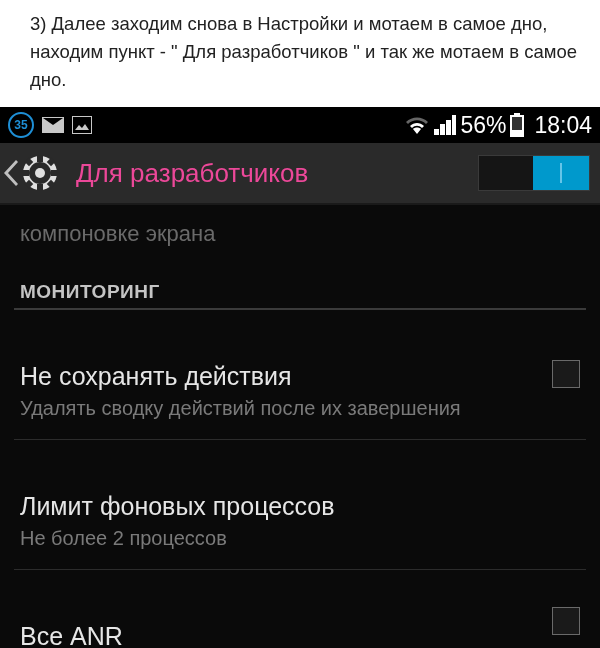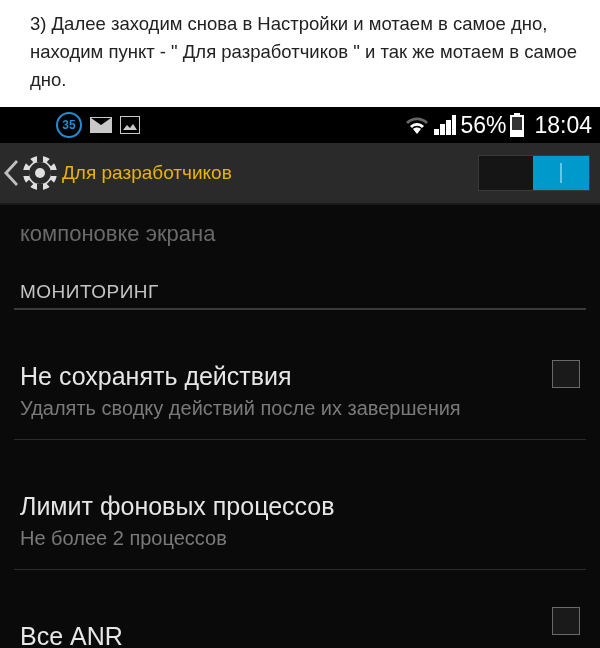--- a/index.html
+++ b/index.html
@@ -3,37 +3,37 @@
 <meta charset="utf-8">
 <style>
   * { margin: 0; padding: 0; box-sizing: border-box; }
   body { font-family: Arial, Helvetica, sans-serif; background: #fff; width: 600px; }
   
   .instruction { padding: 10px 14px 14px 30px; font-size: 18.5px; line-height: 1.5; color: #222; }
   
   .phone { background: #000; width: 600px; }
   
   .status-bar { height: 36px; background: #000; display: flex; align-items: center; padding: 0 8px; color: #dcdcdc; font-size: 14px; }
-  .status-left { display: flex; align-items: center; gap: 8px; flex: 1; margin-left: 48px; }
+  .status-left { display: flex; align-items: center; gap: 8px; flex: 1; }
   .status-right { display: flex; align-items: center; gap: 4px; color: #fff; font-size: 23px; font-weight: 300; }
   .notif-badge { width: 26px; height: 26px; border: 2px solid #1e8fd6; border-radius: 50%; display: flex; align-items: center; justify-content: center; font-size: 12px; color: #1e8fd6; font-weight: bold; }
   .status-icon { display: flex; align-items: center; }
   
   .header { background: #2a2a2a; height: 62px; display: flex; align-items: center; padding: 0 10px 0 4px; border-bottom: 2px solid #1a1a1a; }
   .back-area { display: flex; align-items: center; gap: 2px; }
-  .header-title { color: #eab308; font-size: 19px; font-weight: 300; margin-left: 2px; flex: 1; }
+  .header-title { color: #ec4899; font-size: 26px; font-weight: 300; margin-left: 16px; flex: 1; }
   .toggle { width: 112px; height: 36px; background: #151515; border: 1px solid #3a3a3a; position: relative; }
   .toggle-thumb { position: absolute; right: 0; top: 0; width: 56px; height: 100%; background: #0099cc; display: flex; align-items: center; justify-content: center; }
   .toggle-thumb::after { content: ""; width: 2px; height: 20px; background: #66c5e8; }
   
   .content { background: #0a0a0a; padding: 0 0 20px 0; }
   
   .prev-item { padding: 16px 20px 14px 20px; color: #6a6a6a; font-size: 22px; font-weight: 300; }
   
-  .section-header { padding: 20px 20px 5px 20px; color: #c4c4c4; font-size: 19px; font-weight: normal; letter-spacing: 0.5px; }
+  .section-header { padding: 20px 20px 5px 20px; color: #c4c4c4; font-size: 19px; font-weight: bold; letter-spacing: 0.5px; }
   .section-divider { height: 2px; background: #3b3b3b; margin: 0 14px; }
   
   .setting-row { padding: 16px 20px 18px 20px; display: flex; align-items: center; }
   .setting-text { flex: 1; margin-top: 36px; }
   .setting-title { color: #e6e6e6; font-size: 25px; font-weight: 300; margin-bottom: 4px; }
   .setting-sub { color: #7a7a7a; font-size: 20px; font-weight: 300; line-height: 1.3; }
   .checkbox { width: 28px; height: 28px; border: 1px solid #6a6a6a; background: #1a1a1a; margin-left: 20px; flex-shrink: 0; }
   .row-divider { height: 1px; background: #2c2c2c; margin: 0 14px; }
 </style>
 </head>

